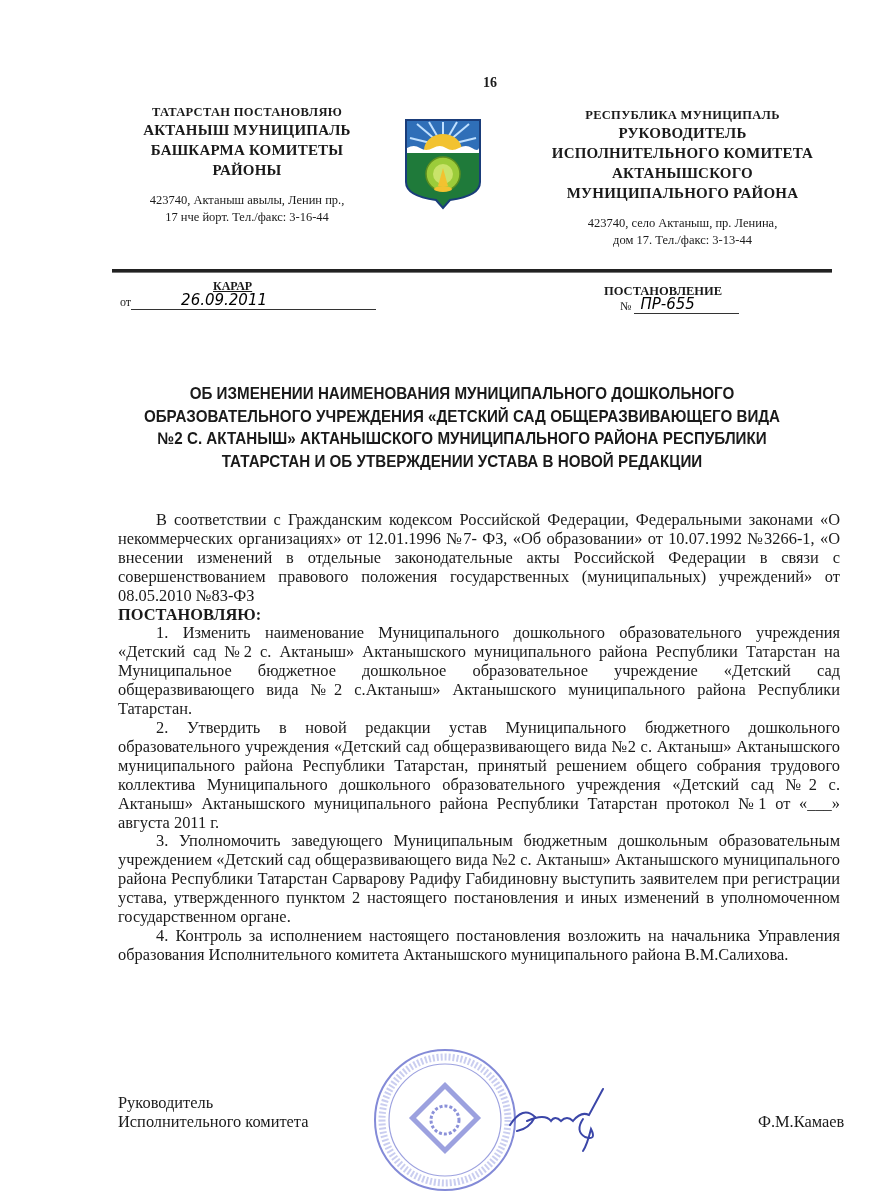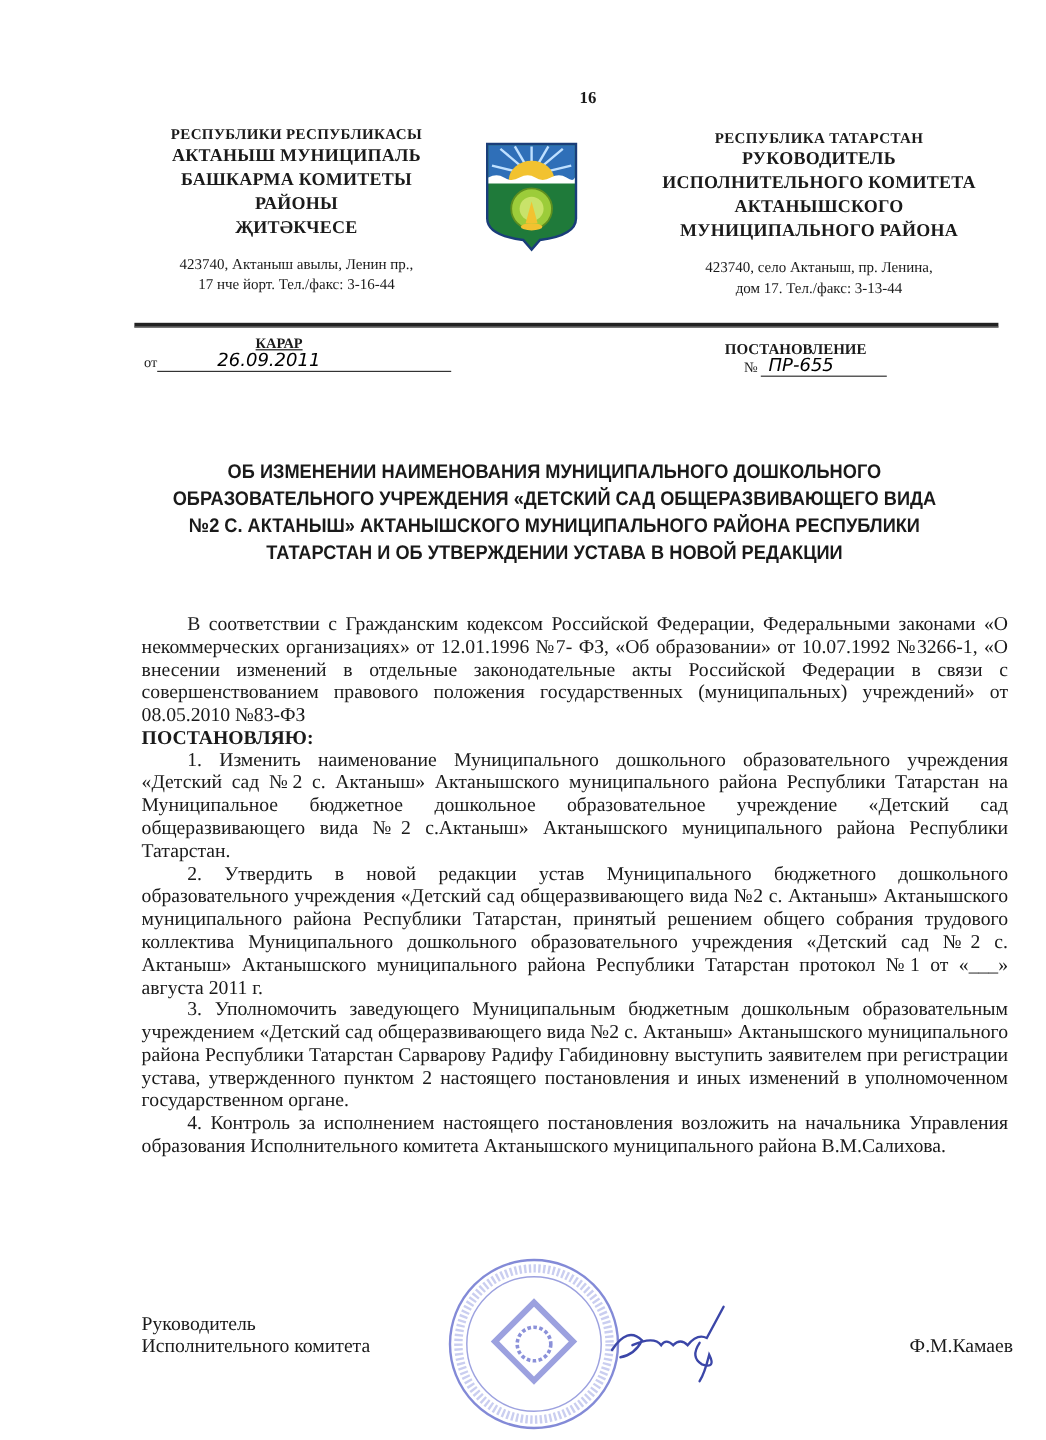--- a/index.html
+++ b/index.html
@@ -36,25 +36,24 @@
   .sig-right { position: absolute; left: 758px; top: 1112px; font-size: 16.4px; }
   .stamp { position: absolute; left: 370px; top: 1045px; width: 150px; height: 150px; }
   .signature { position: absolute; left: 505px; top: 1085px; width: 110px; height: 70px; }
 </style>
 </head>
 <body>
 
 <div class="page-num">16</div>
 
 <div class="hdr-left">
-  <div class="hdr-small-bold">РЕСПУБЛИКИ   РЕСПУБЛИКАСЫ</div>
+  <div class="hdr-small-bold">ТАТАРСТАН   ПОСТАНОВЛЯЮ</div>
   <div class="hdr-big">АКТАНЫШ МУНИЦИПАЛЬ</div>
   <div class="hdr-big">БАШКАРМА КОМИТЕТЫ</div>
   <div class="hdr-big">РАЙОНЫ</div>
-  <div class="hdr-big">ҖИТӘКЧЕСЕ</div>
   <div class="hdr-addr">
     <div>423740, Актаныш авылы, Ленин пр.,</div>
     <div>17 нче йорт. Тел./факс: 3-16-44</div>
   </div>
 </div>
 
 <svg class="crest" viewBox="0 0 82 94">
   <path d="M4 4 H78 V66 Q78 80 48 84 L41 92 L34 84 Q4 80 4 66 Z" fill="#1f7a3a" stroke="#1a3d7a" stroke-width="2"></path>
   <path d="M5 5 H77 V34 H5 Z" fill="#2f6fb8"></path>
   <g stroke="#bfe0ff" stroke-width="2">
@@ -68,21 +67,21 @@
   </g>
   <path d="M22 34 A19 16 0 0 1 60 34 Z" fill="#f2c230"></path>
   <path d="M5 32 Q12 28 18 32 T31 32 T44 32 T57 32 T70 32 T77 32 V37 H5 Z" fill="#ffffff"></path>
   <circle cx="41" cy="58" r="17" fill="#9ccc3a" stroke="#5e8f1f" stroke-width="1.5"></circle>
   <circle cx="41" cy="58" r="10" fill="#c9e36a"></circle>
   <path d="M36 70 L41 52 L46 70 Z" fill="#f2c230"></path>
   <ellipse cx="41" cy="73" rx="9" ry="3" fill="#f2c230"></ellipse>
 </svg>
 
 <div class="hdr-right">
-  <div class="hdr-small-bold">РЕСПУБЛИКА  ТАТАРСТАН</div>
+  <div class="hdr-small-bold">РЕСПУБЛИКА  МУНИЦИПАЛЬ</div>
   <div class="hdr-big">РУКОВОДИТЕЛЬ</div>
   <div class="hdr-big">ИСПОЛНИТЕЛЬНОГО КОМИТЕТА</div>
   <div class="hdr-big">АКТАНЫШСКОГО</div>
   <div class="hdr-big">МУНИЦИПАЛЬНОГО РАЙОНА</div>
   <div class="hdr-addr">
     <div>423740, село Актаныш, пр. Ленина,</div>
     <div>дом 17. Тел./факс: 3-13-44</div>
   </div>
 </div>
 

